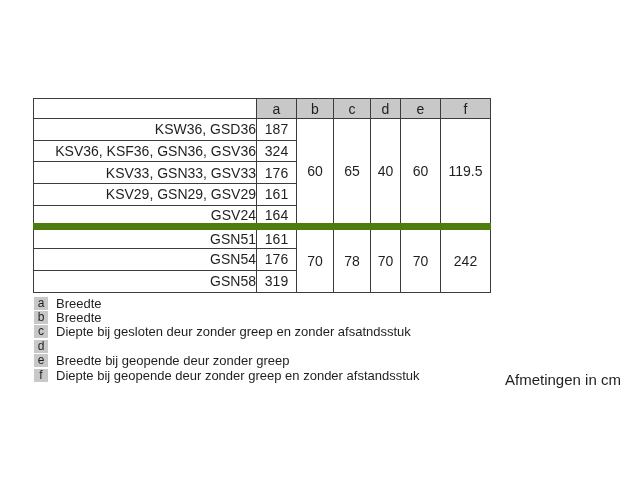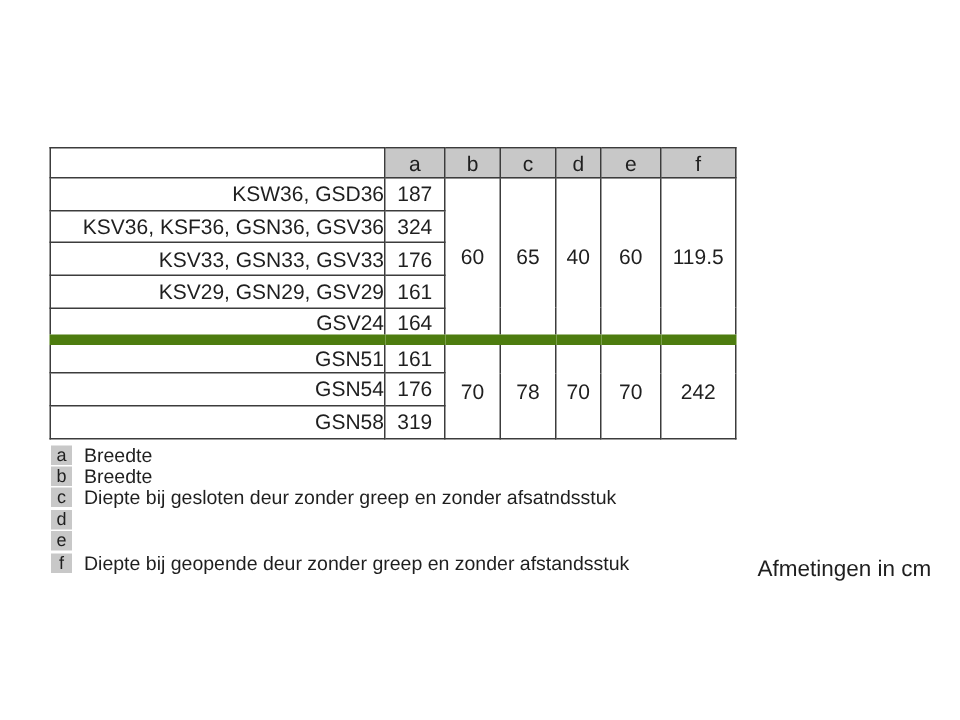--- a/index.html
+++ b/index.html
@@ -118,20 +118,21 @@
     </li>
     <li>
       <span class="key">c</span>
       <span class="desc">Diepte bij gesloten deur zonder greep en zonder afsatndsstuk</span>
     </li>
     <li>
       <span class="key">d</span>
     </li>
     <li>
       <span class="key">e</span>
+      <span class="desc">Breedte bij geopende deur zonder greep</span>
     </li>
     <li>
       <span class="key">f</span>
       <span class="desc">Diepte bij geopende deur zonder greep en zonder afstandsstuk</span>
     </li>
   </ul>
 
   <div class="units">Afmetingen in cm</div>
 
 </div>

